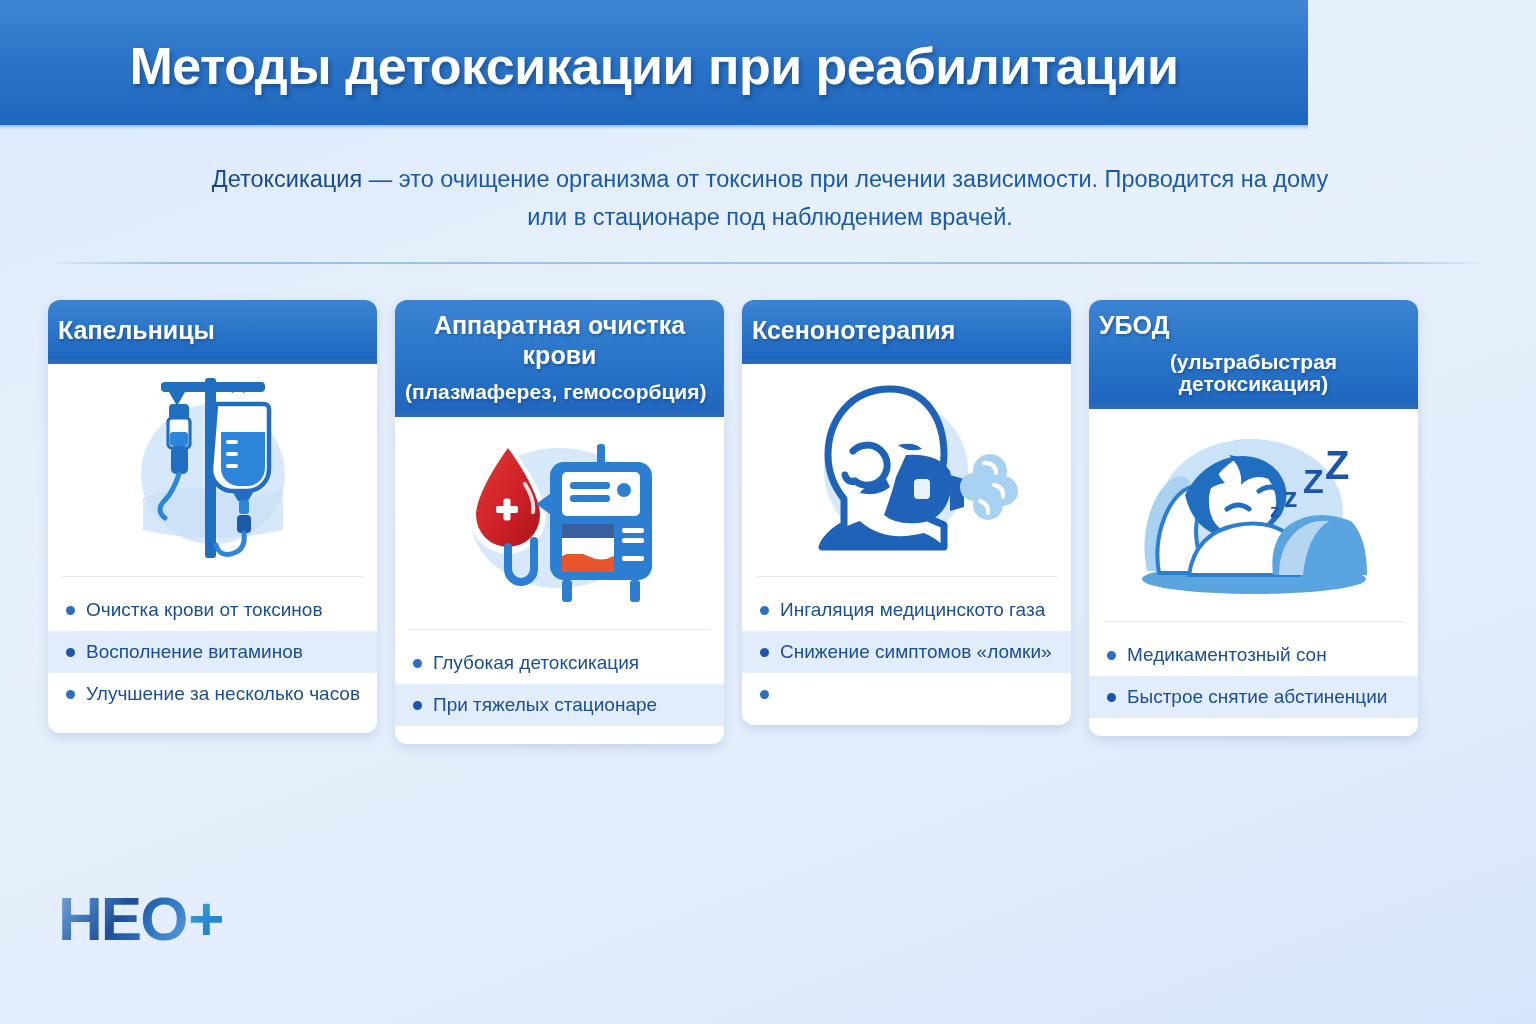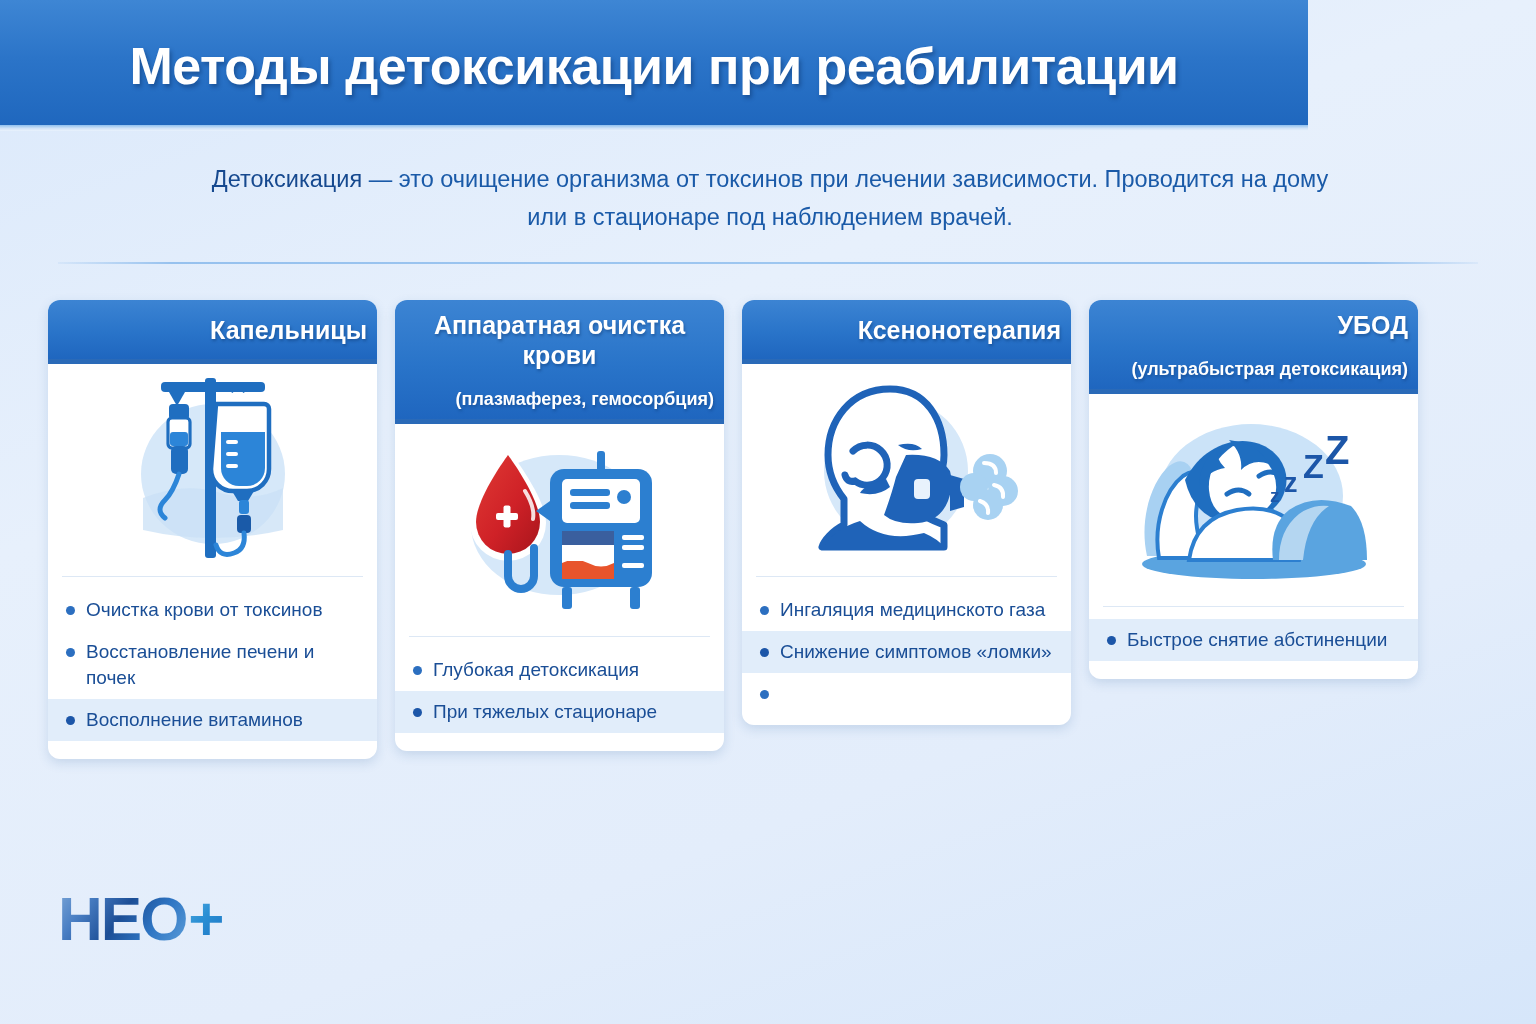--- a/index.html
+++ b/index.html
@@ -86,35 +86,35 @@
 
   .card-header {
     background: linear-gradient(180deg, #3c84d3 0%, #2974c9 55%, #1f66bf 100%);
     border-bottom: 5px solid #2a6ab8;
     padding: 10px 10px 9px;
     text-align: center;
     min-height: 64px;
     display: flex;
     flex-direction: column;
     justify-content: center;
-    align-items: flex-end;
+    align-items: flex-start;
   }
   .card-title {
     color: #ffffff;
     font-size: 25px;
     font-weight: bold;
     line-height: 30px;
     text-shadow: 1px 2px 3px rgba(10,48,100,0.42);
   }
   .card-subtitle {
     color: #ffffff;
-    font-size: 18px;
+    font-size: 21px;
     font-weight: bold;
     line-height: 22px;
-    margin-top: 18px;
+    margin-top: 11px;
     text-shadow: 1px 2px 3px rgba(10,48,100,0.40);
   }
   .card-header.two-line { min-height: 90px; }
 
   .card-icon {
     height: 212px;
     display: flex;
     align-items: center;
     justify-content: center;
     position: relative;
@@ -221,27 +221,27 @@
         <rect x="124" y="145" width="14" height="18" rx="4" fill="#1a5aa8"></rect>
         <path d="M131 163 q2 16 -10 20 q-14 5 -18 -8" fill="none" stroke="#2c85d8" stroke-width="5" stroke-linecap="round"></path>
       </svg>
     </div>
     <div class="card-divider"></div>
     <ul class="bullets">
       <li class="bullet">
         <span class="dot"></span>
         <span>Очистка крови от токсинов</span>
       </li>
-      <li class="bullet">
-        <span class="dot"></span>
-        <span>Восстановление печени и почек</span>
-      </li>
       <li class="bullet hl">
         <span class="dot"></span>
         <span>Восполнение витаминов</span>
+      </li>
+      <li class="bullet">
+        <span class="dot"></span>
+        <span>Улучшение за несколько часов</span>
       </li>
     </ul>
   </div>
 
   <div class="card">
     <div class="card-header two-line">
       <div class="card-title">Аппаратная очистка крови</div>
       <div class="card-subtitle">(плазмаферез, гемосорбция)</div>
     </div>
     <div class="card-icon">
@@ -354,20 +354,24 @@
         <path d="M144 150 q-4 -34 16 -50 q26 -18 62 -4 q16 16 16 54 Z" fill="#5aa4e0"></path>
         <path d="M150 150 q0 -30 20 -46 q14 -10 30 -8 q-22 14 -26 54 Z" fill="#ffffff" opacity="0.55"></path>
         <text x="141" y="92" font-family="'Liberation Sans',sans-serif" font-size="19" font-weight="bold" fill="#1c56a8">z</text>
         <text x="155" y="82" font-family="'Liberation Sans',sans-serif" font-size="27" font-weight="bold" fill="#1c56a8">z</text>
         <text x="174" y="68" font-family="'Liberation Sans',sans-serif" font-size="34" font-weight="bold" fill="#1c56a8">Z</text>
         <text x="196" y="54" font-family="'Liberation Sans',sans-serif" font-size="40" font-weight="bold" fill="#1c56a8">Z</text>
       </svg>
     </div>
     <div class="card-divider"></div>
     <ul class="bullets">
+      <li class="bullet">
+        <span class="dot"></span>
+        <span>Медикаментозный сон</span>
+      </li>
       <li class="bullet hl">
         <span class="dot"></span>
         <span>Быстрое снятие абстиненции</span>
       </li>
     </ul>
   </div>
 
 </div>
 
 <div id="logo">

